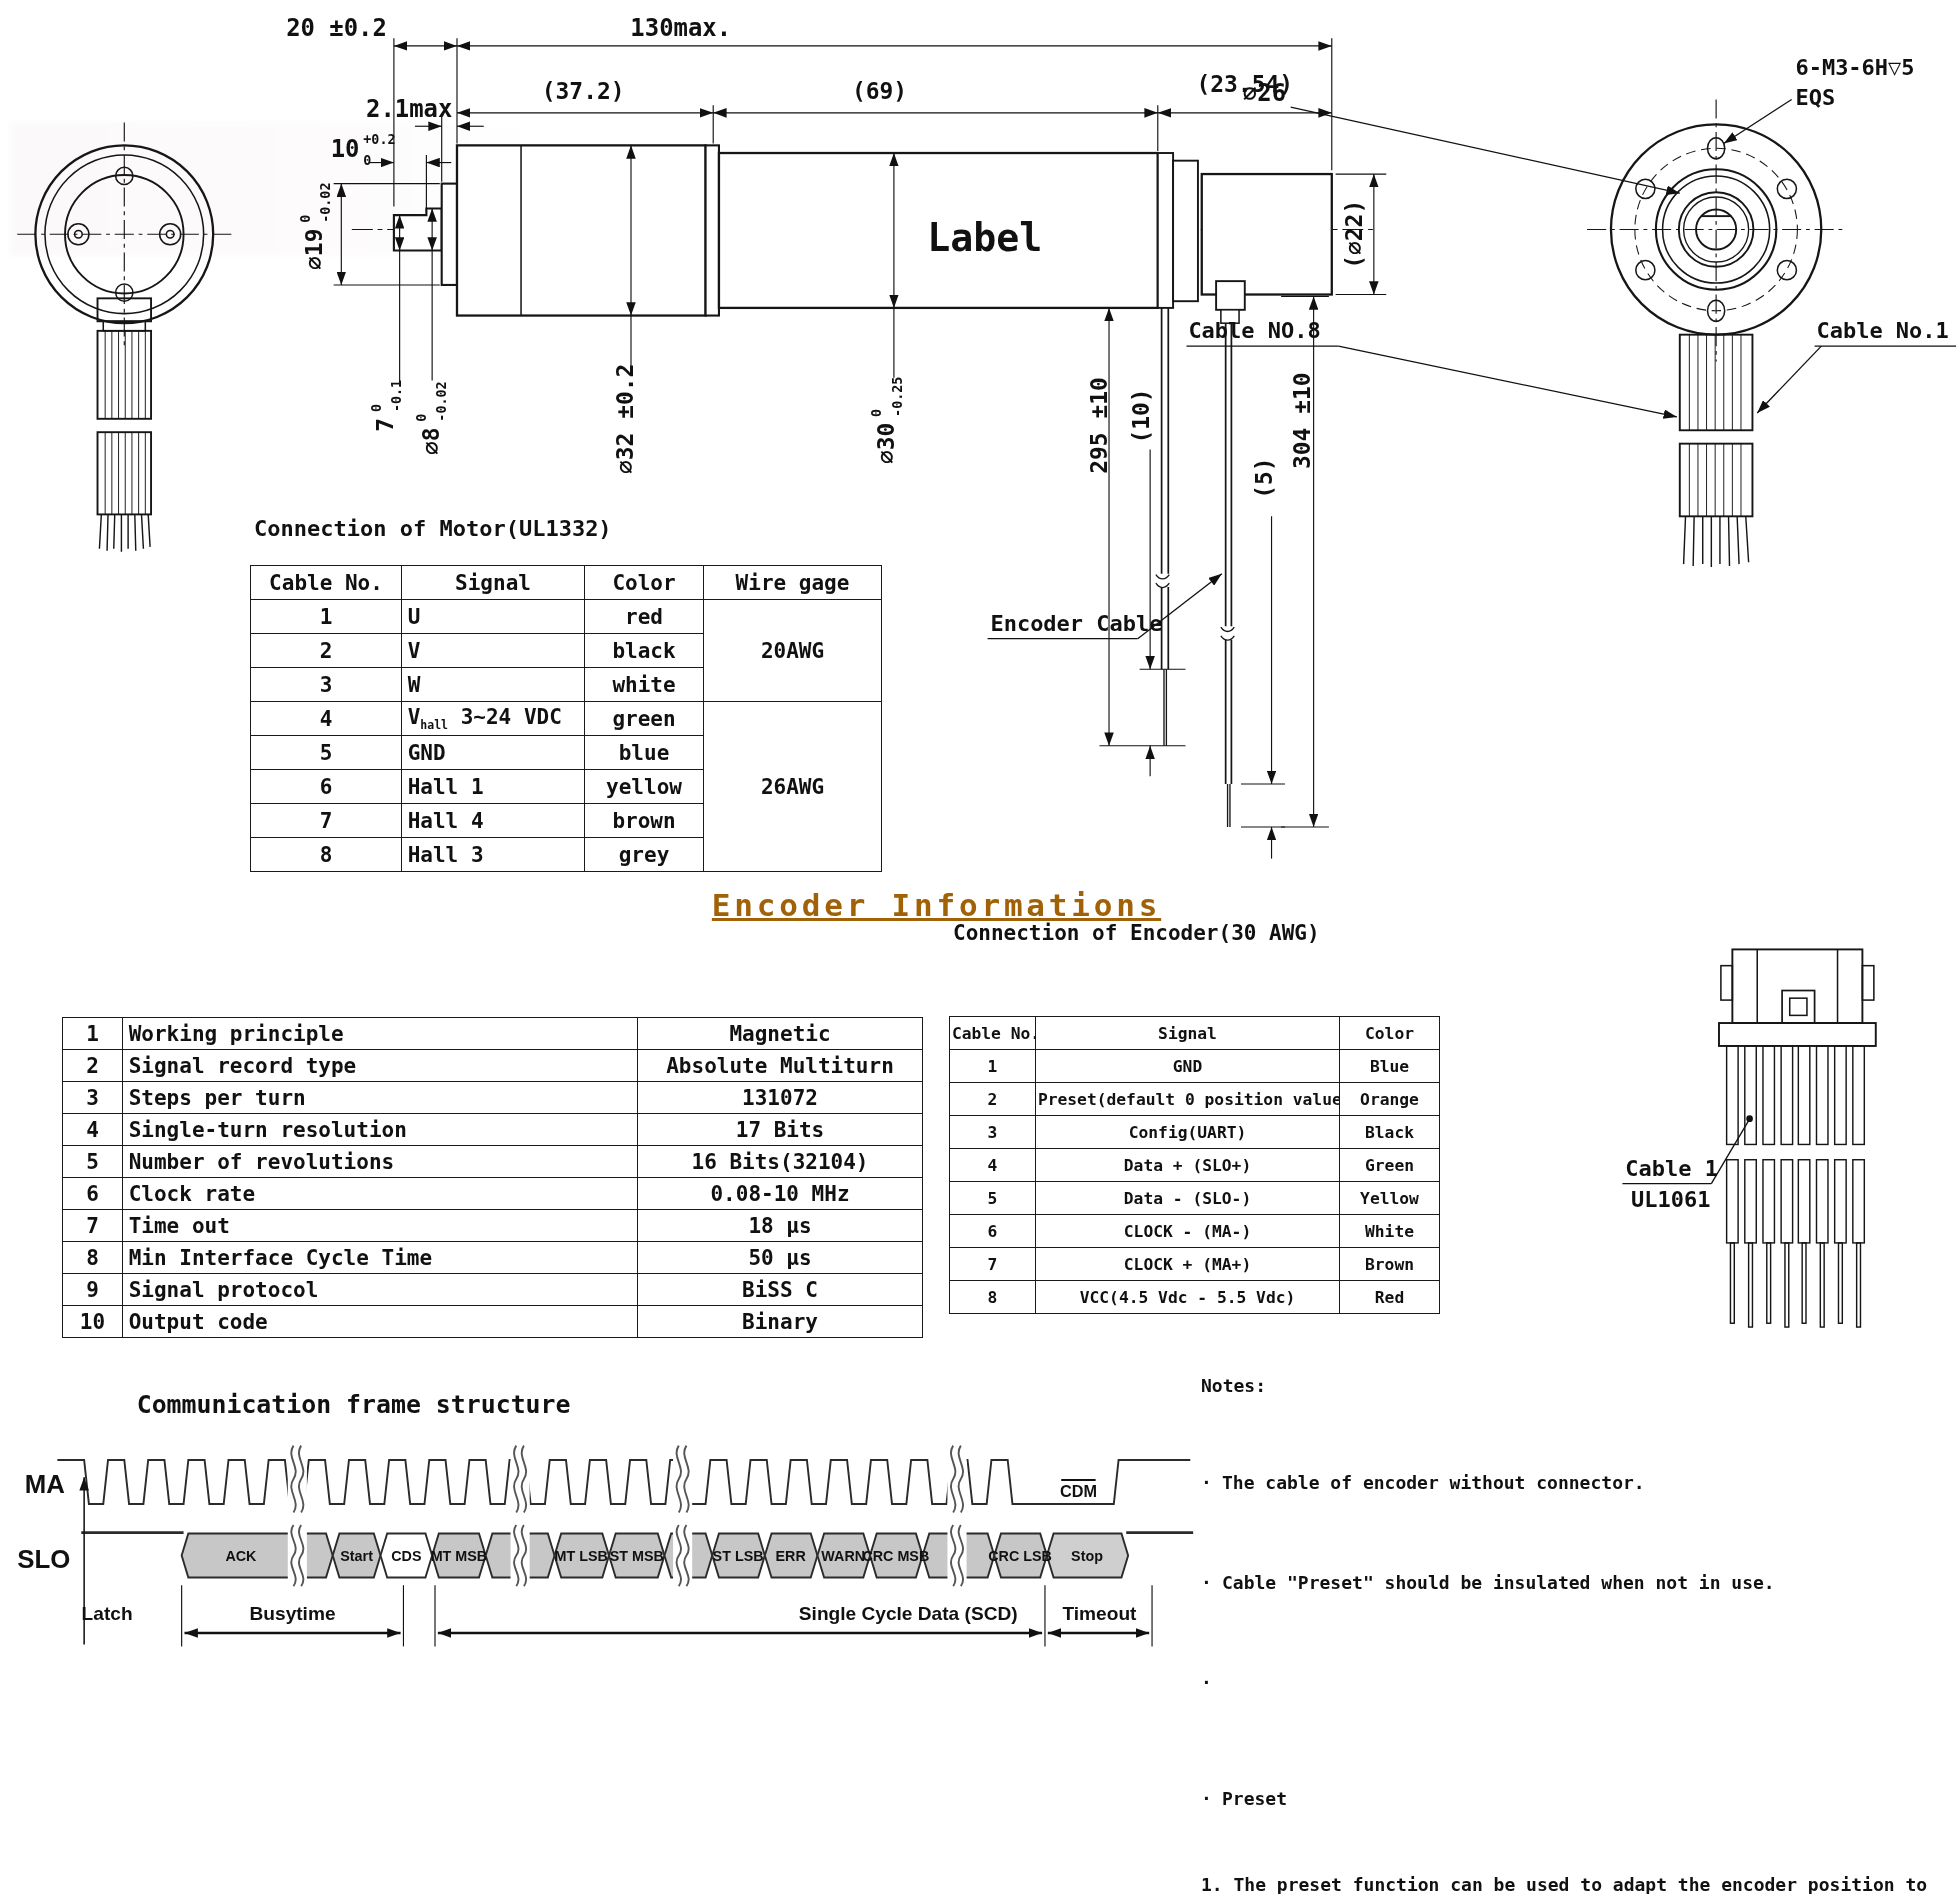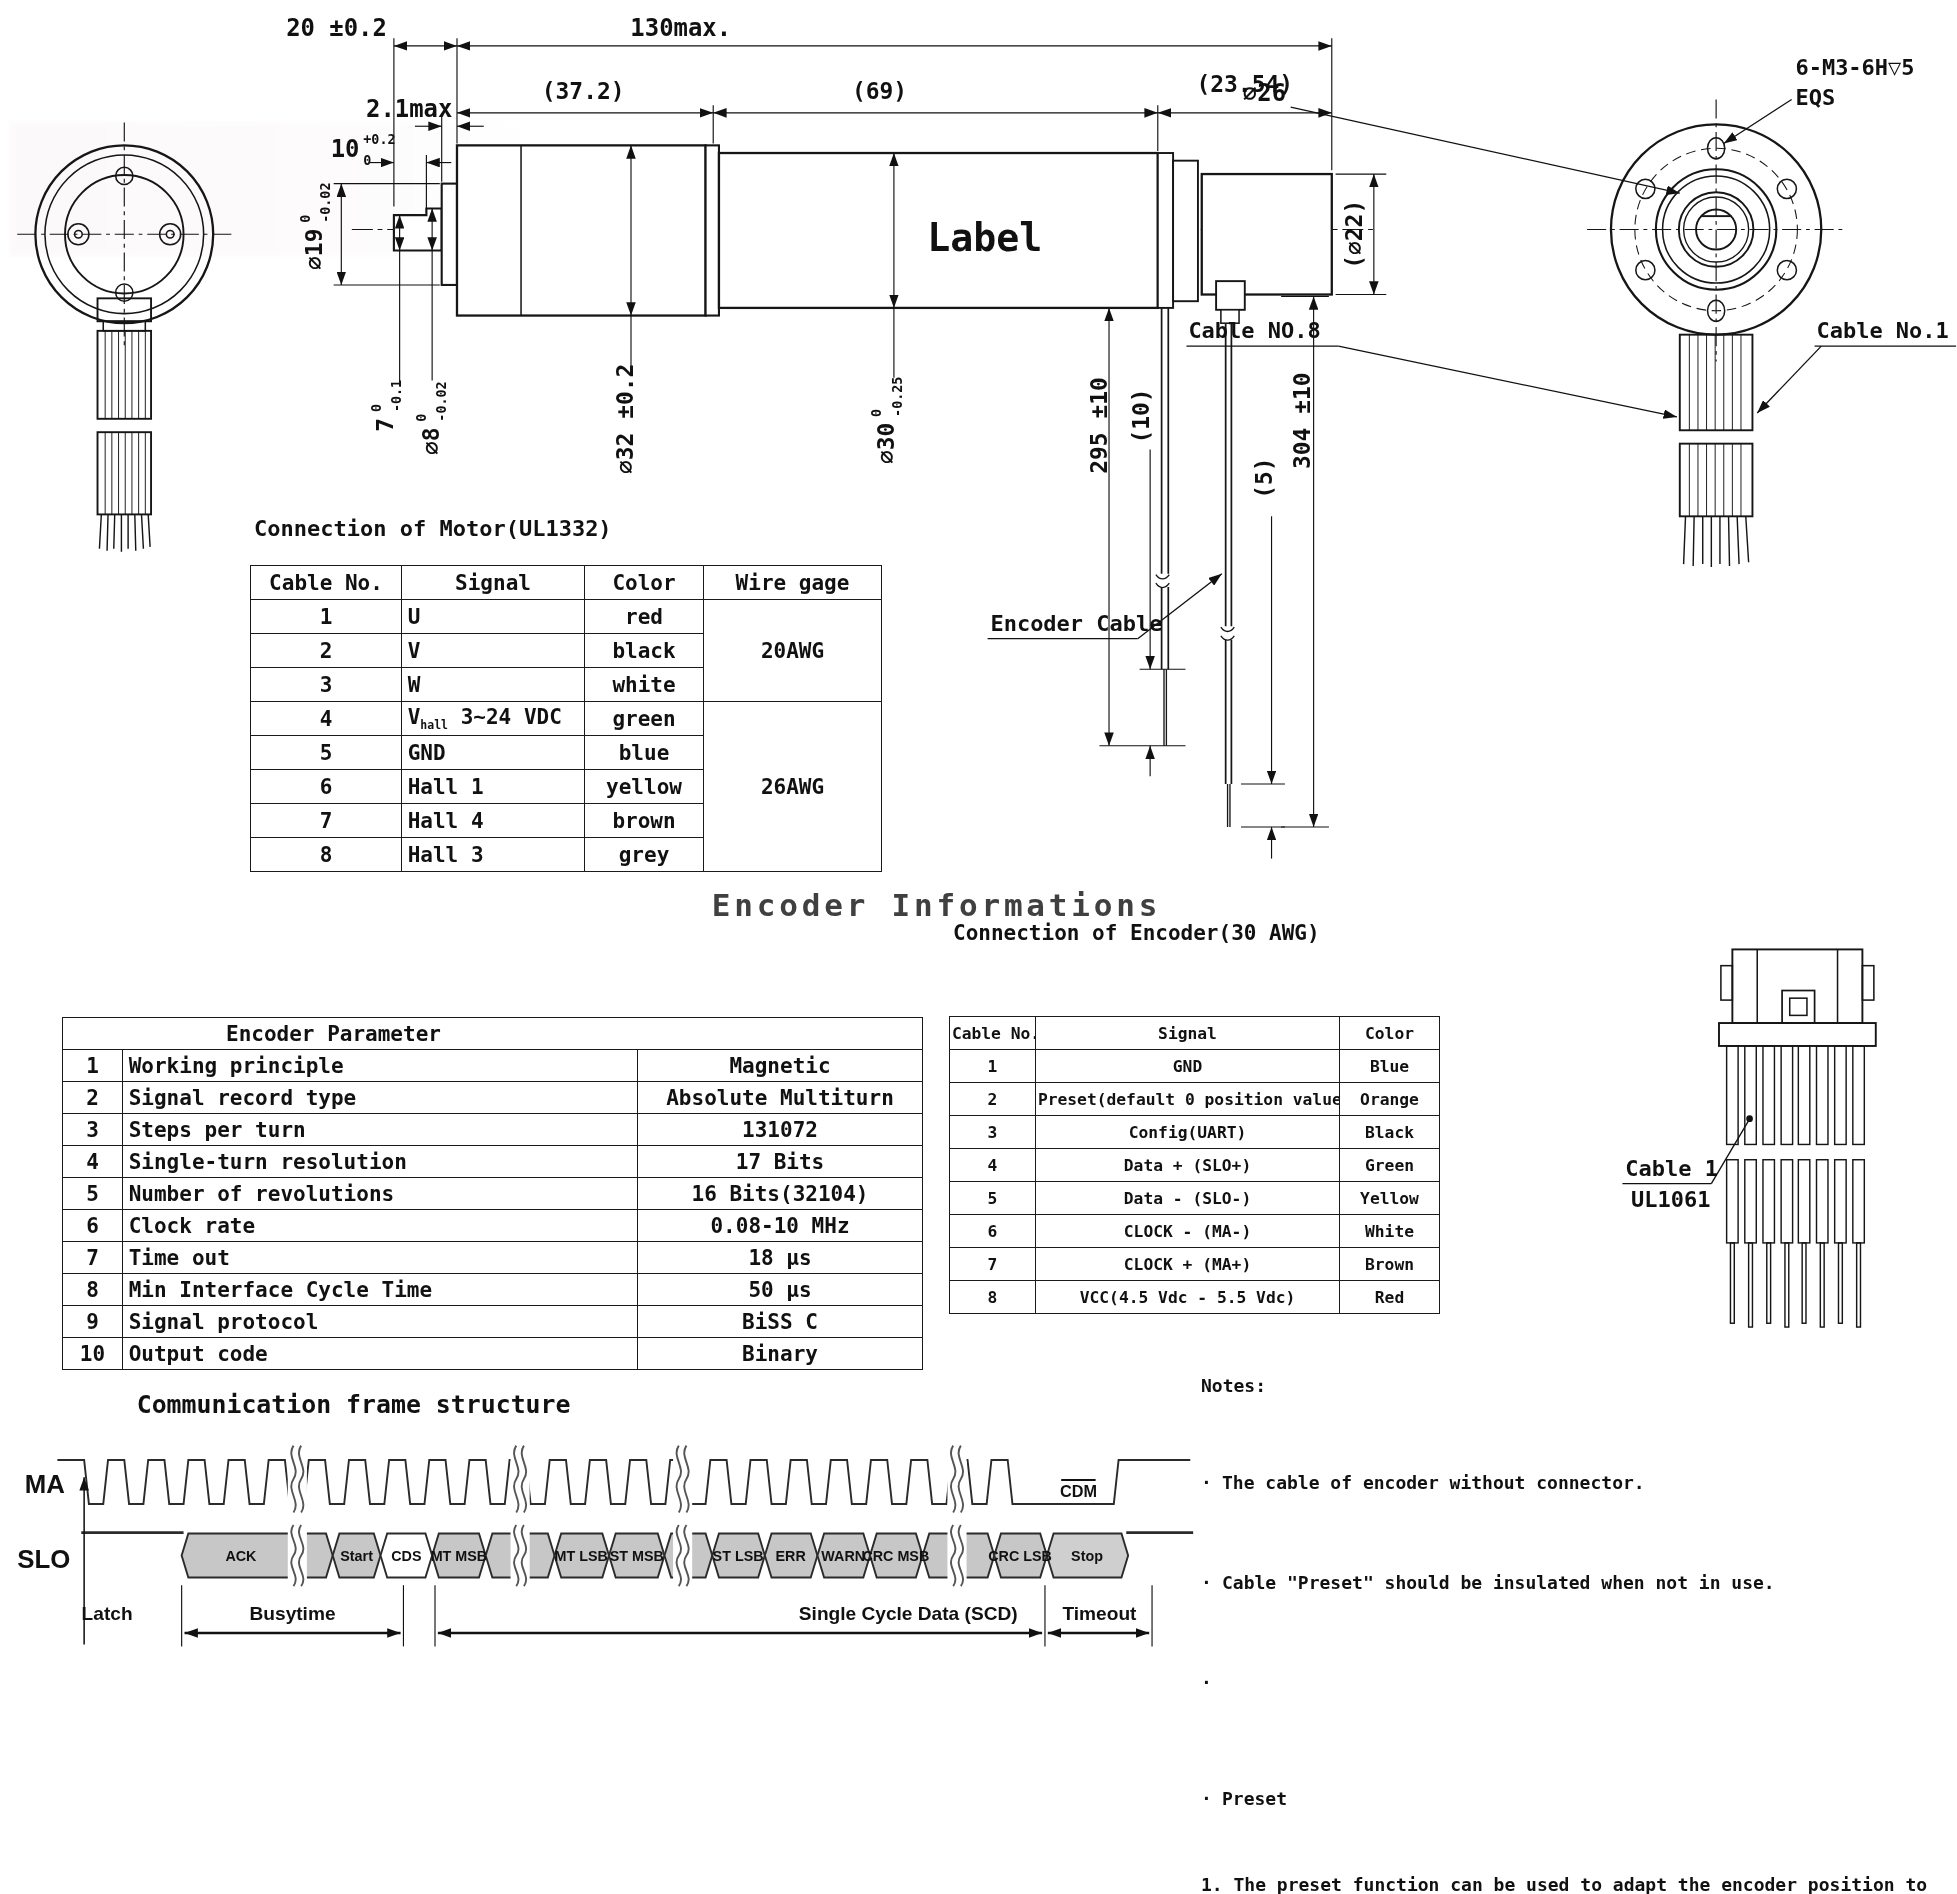--- a/index.html
+++ b/index.html
@@ -1,19 +1,19 @@
 <!DOCTYPE html>
 <html><head>
 <meta charset="utf-8">
 <style>
   html,body{margin:0;padding:0;background:#e8e8e8;}
   .page{position:relative;width:1958px;height:1895px;background:#ffffff;overflow:hidden;
         font-family:"DejaVu Sans Mono", monospace;color:#111;}
   .abs{position:absolute;}
-  .mono{font-family:"DejaVu Sans Mono", monospace;font-weight:bold;color:#404040;}
+  .mono{font-family:"DejaVu Sans Mono", monospace;font-weight:bold;color:#a16207;text-decoration:underline;}
   .watermark{left:9.6px;top:122px;width:516px;height:134px;
      background:linear-gradient(90deg,#c9a,#dbc 60%,#fff);opacity:0.05;filter:blur(1.9px);}
 
   
   table.tt{border-collapse:collapse;table-layout:fixed;margin-top:16px;}
   table.tt td,table.tt th{border:1.9px solid #1a1a1a;padding:0 5.7px;font-weight:bold;
      font-family:"DejaVu Sans Mono",monospace;color:#111;overflow:hidden;white-space:nowrap;}
   .t-title{font-weight:bold;font-size:22px;}
 
   #motor-table{left:250px;top:549px;width:631px;font-size:21px;}
@@ -451,23 +451,20 @@
 
   <div class="abs mono" id="section-title">Encoder Informations</div>
 
   <table class="abs tt" id="param-table">
     <colgroup>
         <col style="width:60px">
         <col style="width:515px">
         <col style="width:285px">
       </colgroup>
     <tbody>
-        <tr>
-      <td colspan="3" class="phead">Encoder Parameter</td>
-    </tr>
     <tr>
           <td>1</td>
           <td class="pname">Working principle</td>
           <td>Magnetic</td>
         </tr>
     <tr>
           <td>2</td>
           <td class="pname">Signal record type</td>
           <td>Absolute Multiturn</td>
         </tr>

